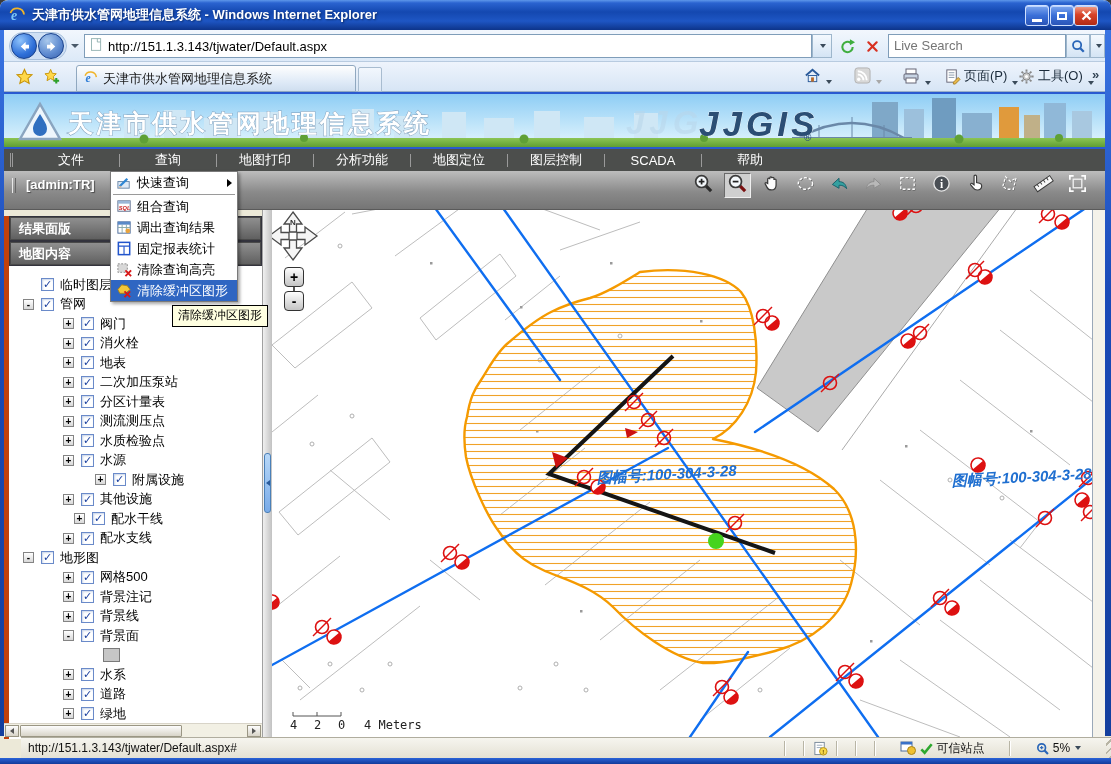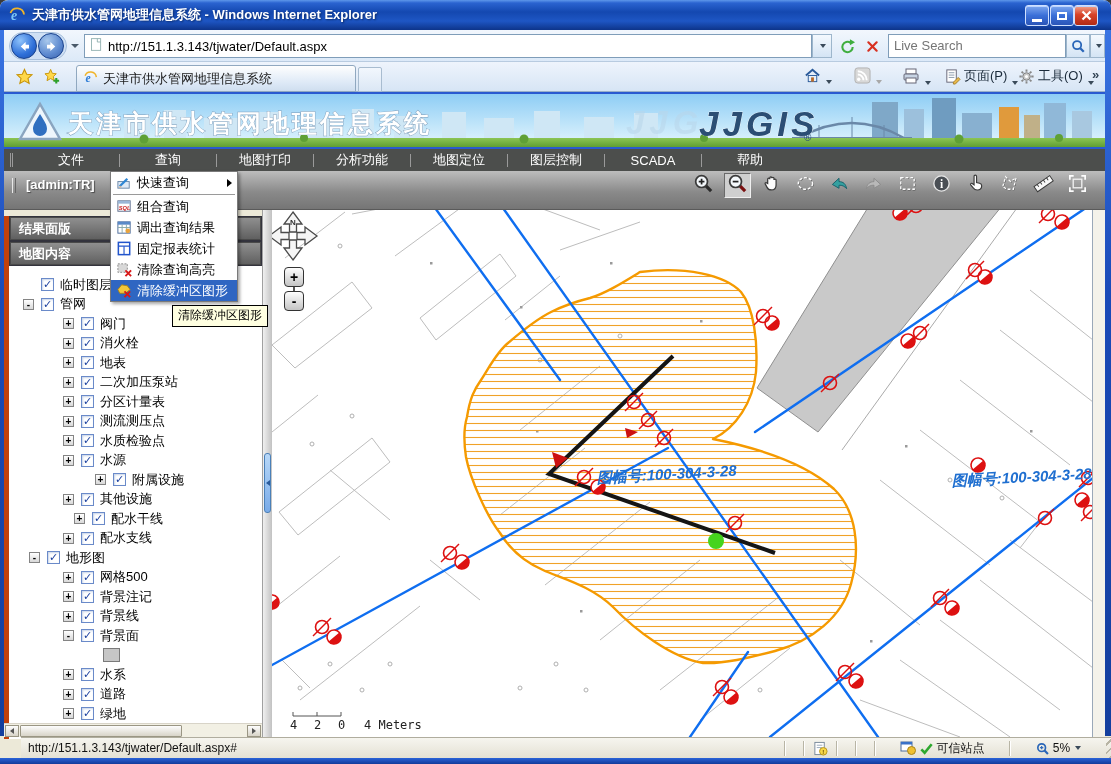--- a/index.html
+++ b/index.html
@@ -549,21 +549,21 @@
         <div class="tree-row" style="padding-left: 65px;">
           <span class="expander plus"></span>
           <span class="checkbox"></span>
           <span>配水干线</span>
         </div>
         <div class="tree-row" style="padding-left: 54px;">
           <span class="expander plus"></span>
           <span class="checkbox"></span>
           <span>配水支线</span>
         </div>
-        <div class="tree-row" style="padding-left: 20px;">
+        <div class="tree-row" style="padding-left: 14px;">
           <span class="expander minus"></span>
           <span class="checkbox"></span>
           <span>地形图</span>
         </div>
         <div class="tree-row" style="padding-left: 54px;">
           <span class="expander plus"></span>
           <span class="checkbox"></span>
           <span>网格500</span>
         </div>
         <div class="tree-row" style="padding-left: 54px;">

